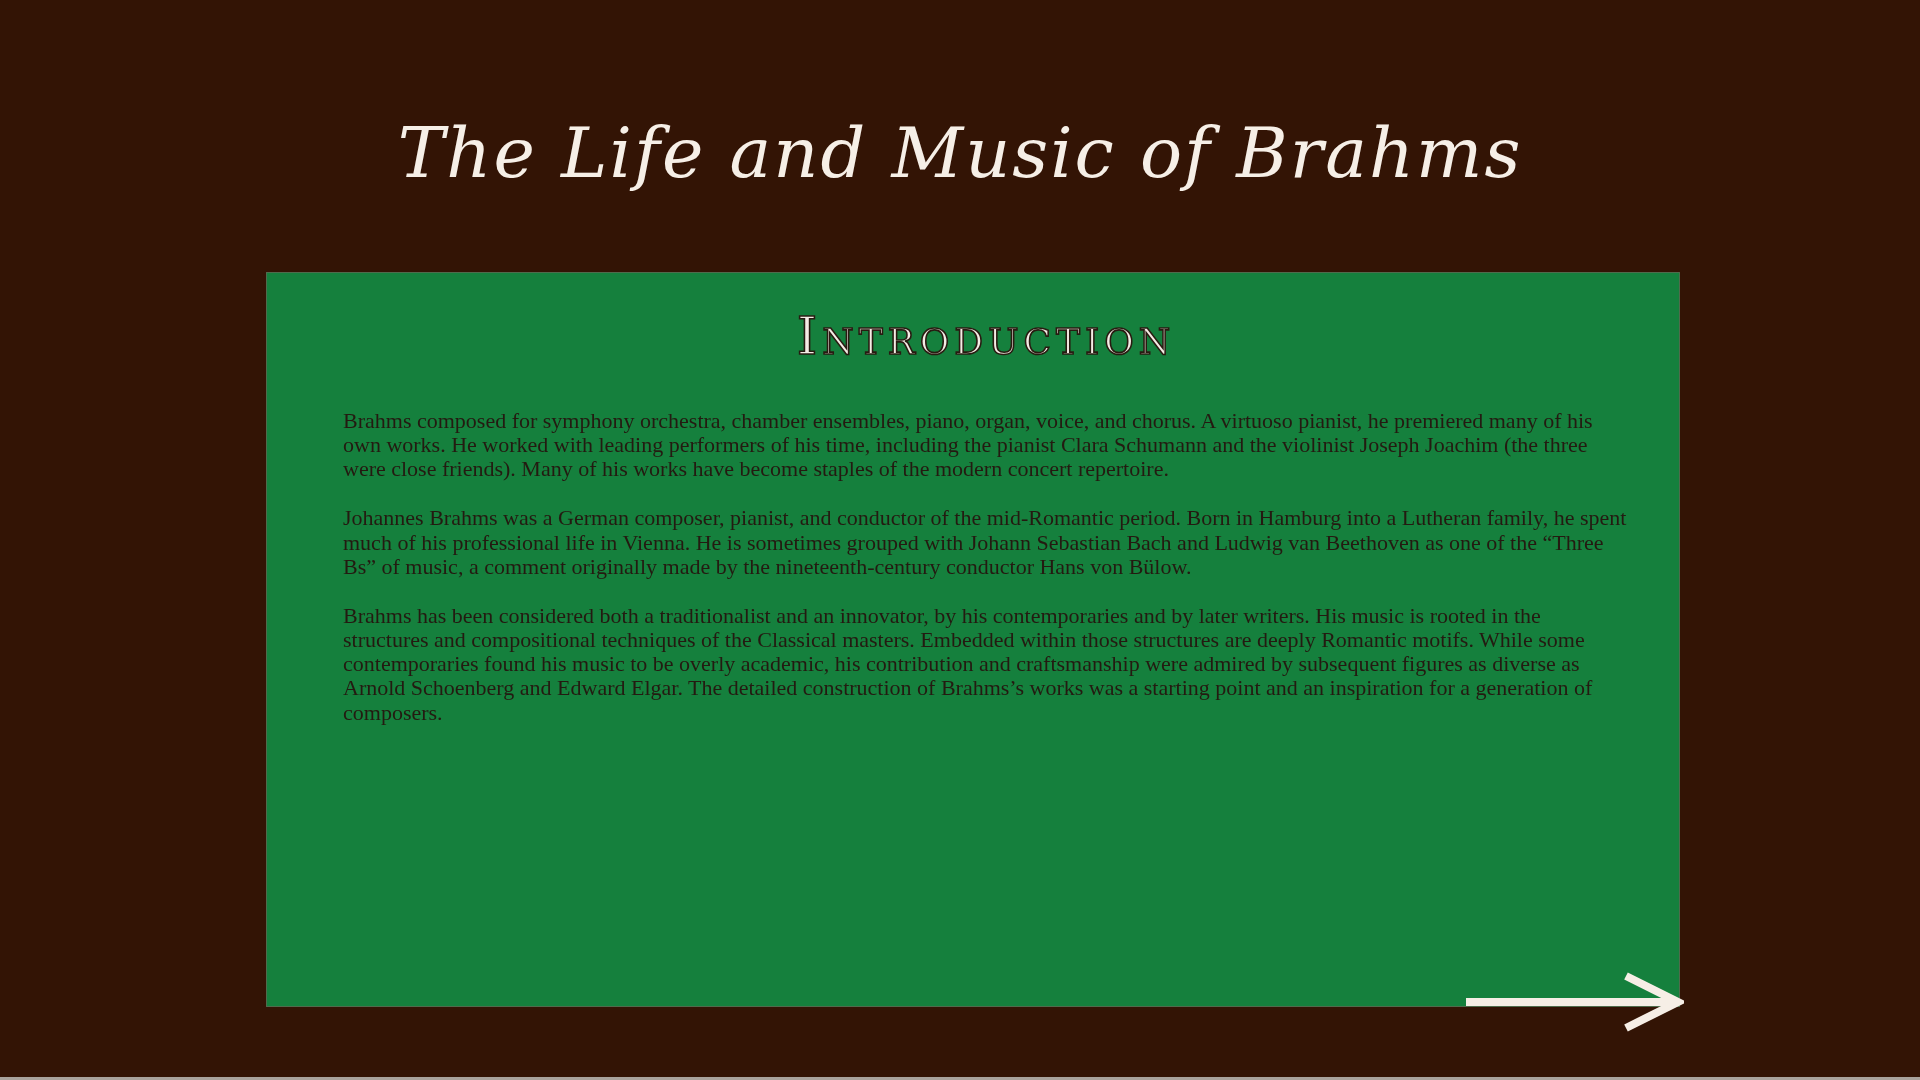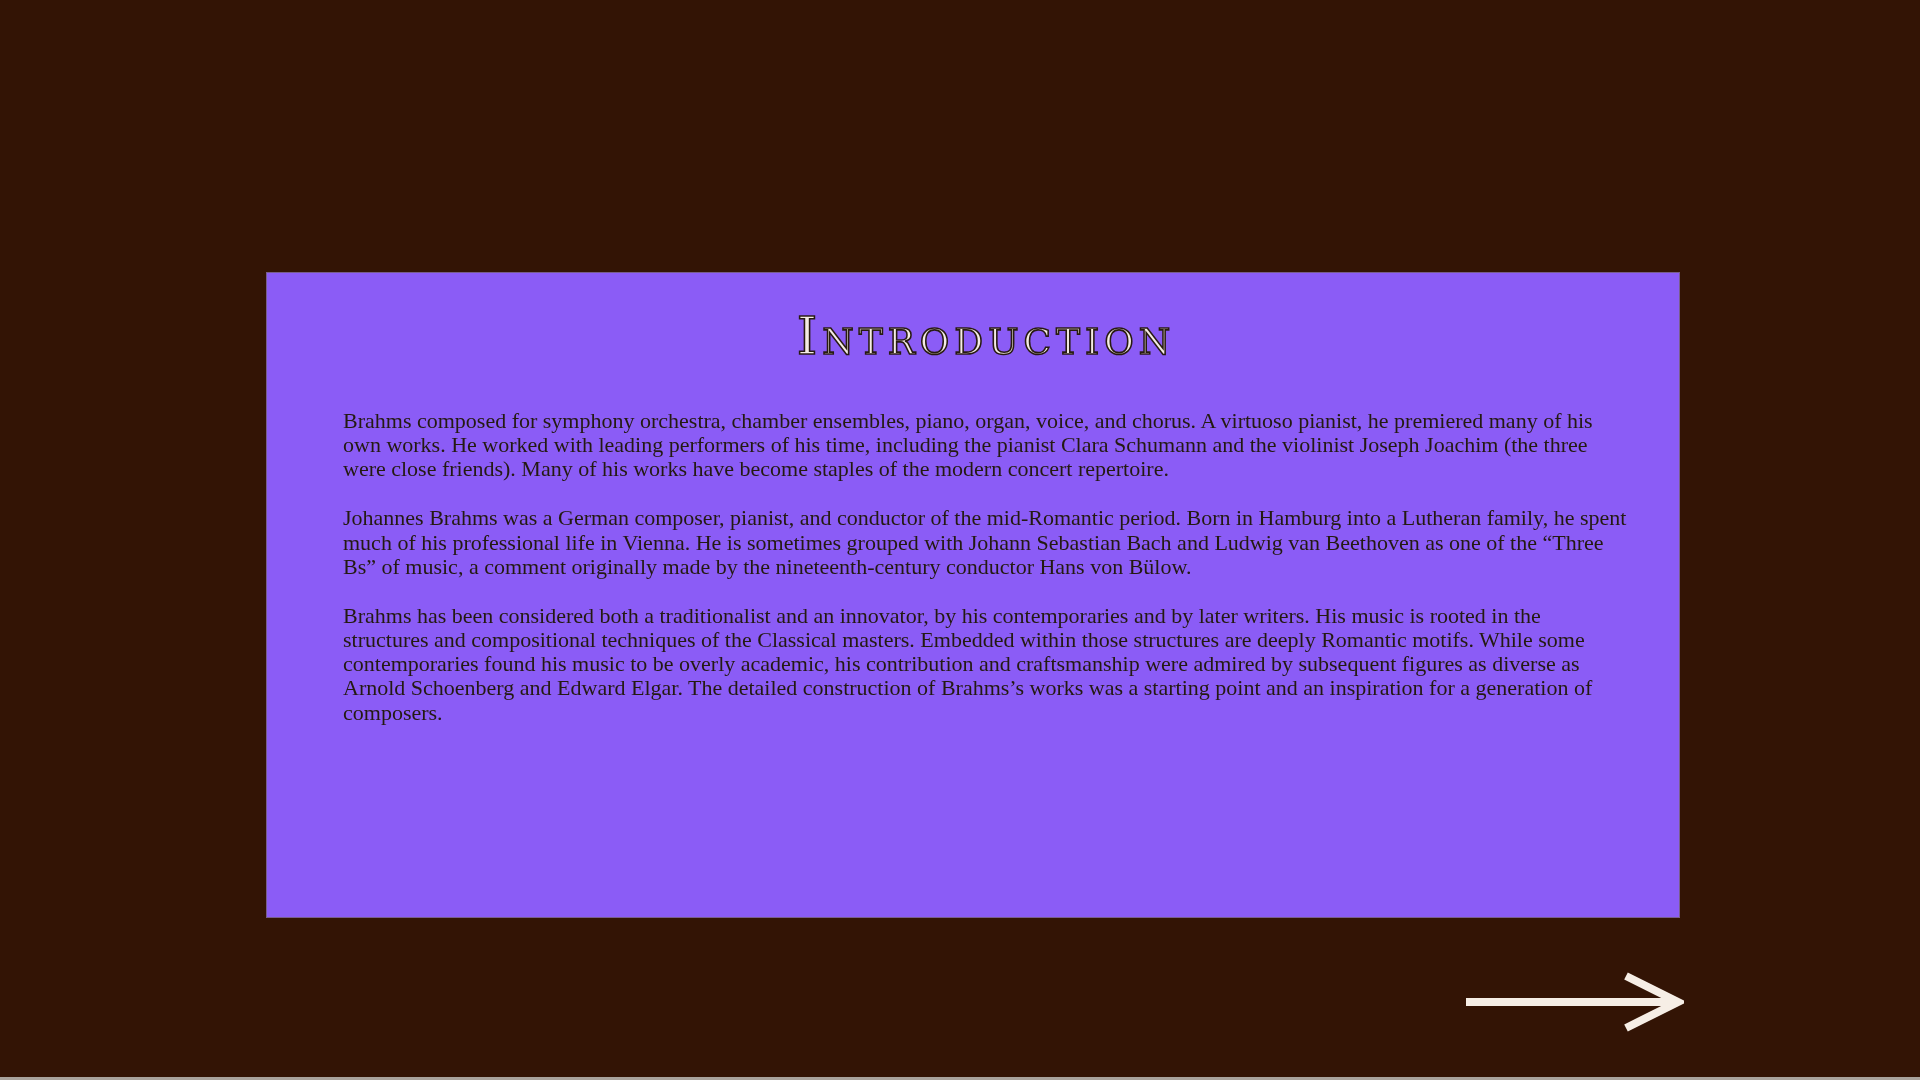--- a/index.html
+++ b/index.html
@@ -30,23 +30,23 @@
     font-size: 70px;
     letter-spacing: 2px;
     color: #f6efe7;
     margin: 0;
   }
   .content-card {
     position: absolute;
     left: 266px;
     top: 272px;
     width: 1414px;
-    height: 646px;
+    height: 735px;
     box-sizing: border-box;
-    background: #8b5cf6;
+    background: #15803d;
     border: 1px solid rgba(110, 95, 85, 0.65);
     padding: 34px 50px 0 76px;
   }
   .section-heading {
     margin: 0 0 42px 0;
     text-align: center;
     font-family: "DejaVu Serif", serif;
     font-variant: small-caps;
     font-weight: 400;
     font-size: 52px;
@@ -92,20 +92,21 @@
     width: 1920px;
     height: 3px;
     background: #a9a39d;
   }
 </style>
 </head>
 <body>
 
 <div class="slide">
 
+  <h1 class="slide-title">The Life and Music of Brahms</h1>
 
   <div class="content-card">
     <h2 class="section-heading">Introduction</h2>
     <div class="body-text">
       <p>Brahms composed for symphony orchestra, chamber ensembles, piano, organ, voice, and chorus. A virtuoso pianist, he premiered many of his own works. He worked with leading performers of his time, including the pianist Clara Schumann and the violinist Joseph Joachim (the three were close friends). Many of his works have become staples of the modern concert repertoire.</p>
       <p>Johannes Brahms was a German composer, pianist, and conductor of the mid-Romantic period. Born in Hamburg into a Lutheran family, he spent much of his professional life in Vienna. He is sometimes grouped with Johann Sebastian Bach and Ludwig van Beethoven as one of the “Three Bs” of music, a comment originally made by the nineteenth-century conductor Hans von Bülow.</p>
       <p>Brahms has been considered both a traditionalist and an innovator, by his contemporaries and by later writers. His music is rooted in the structures and compositional techniques of the Classical masters. Embedded within those structures are deeply Romantic motifs. While some contemporaries found his music to be overly academic, his contribution and craftsmanship were admired by subsequent figures as diverse as Arnold Schoenberg and Edward Elgar. The detailed construction of Brahms’s works was a starting point and an inspiration for a generation of composers.</p>
     </div>
   </div>
 

